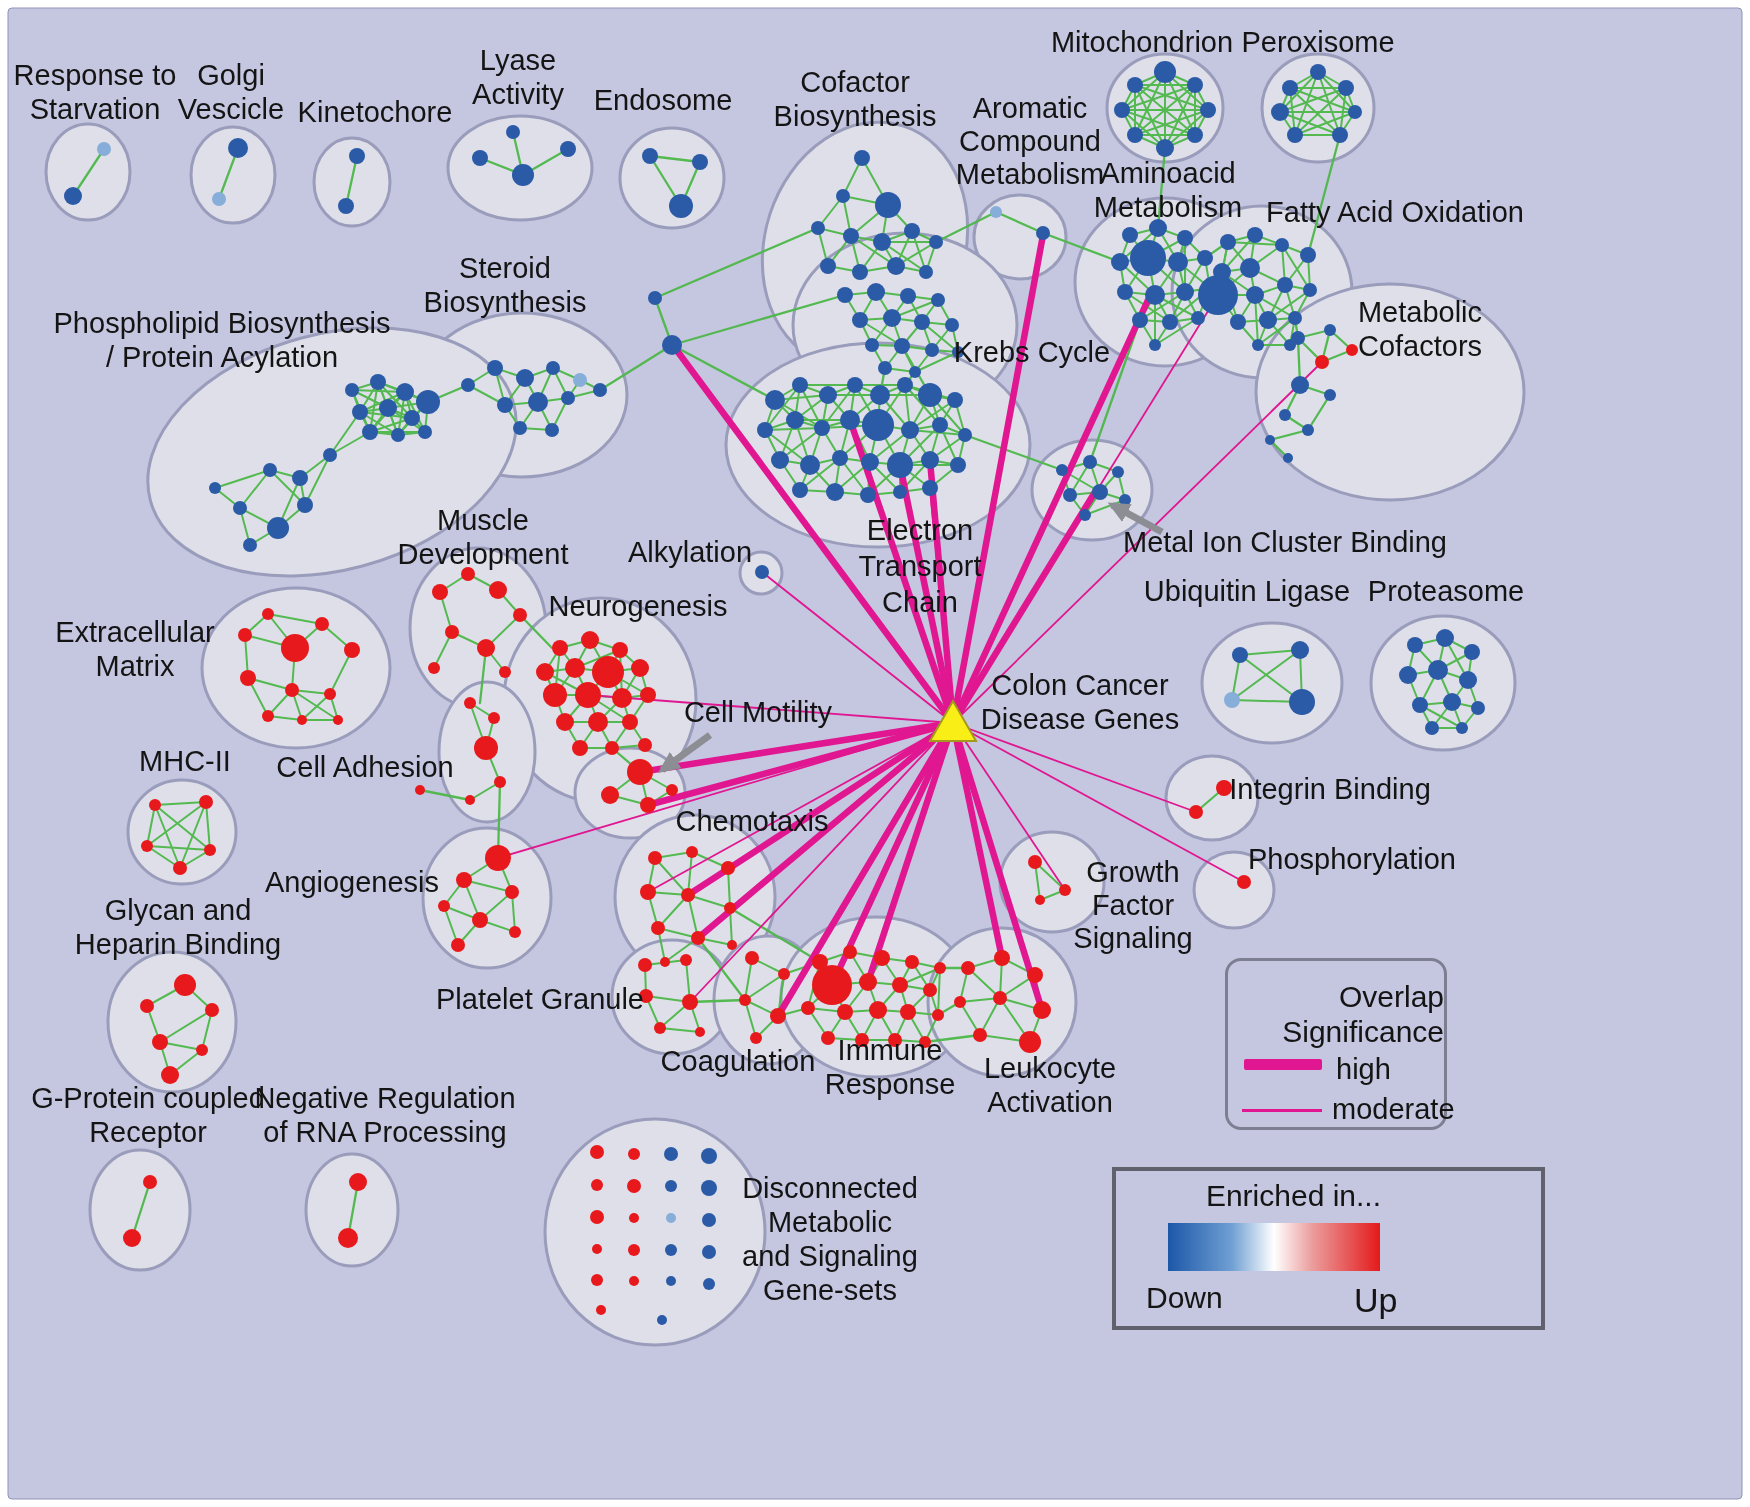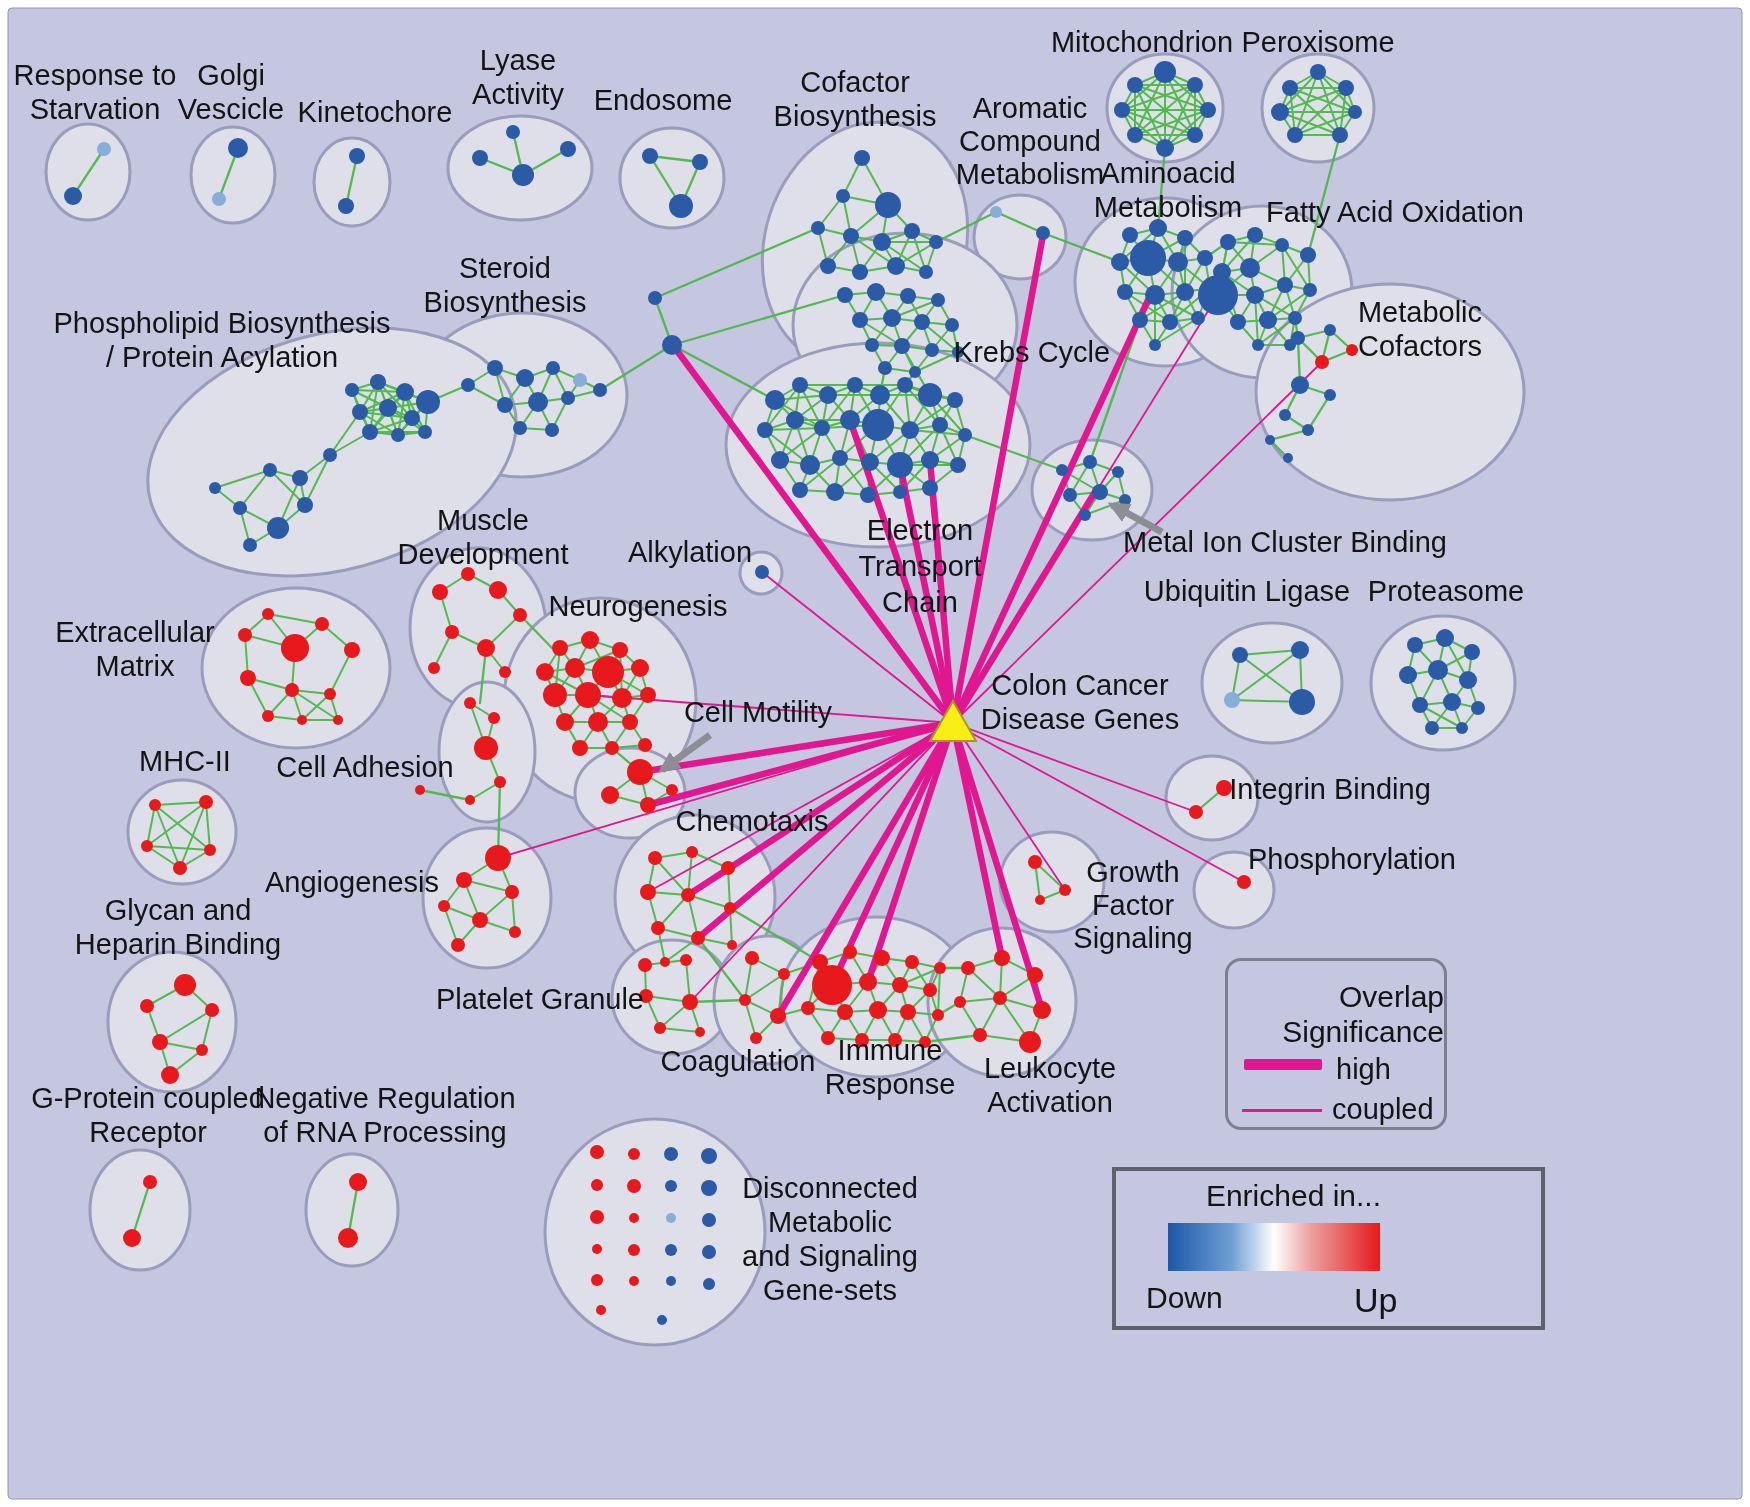--- a/index.html
+++ b/index.html
@@ -1131,21 +1131,21 @@
         <text x="385" y="1108" text-anchor="middle" font-size="29" fill="#141414"><tspan x="385" dy="0">Negative Regulation</tspan><tspan x="385" dy="34">of RNA Processing</tspan></text>
         <text x="830" y="1198" text-anchor="middle" font-size="29" fill="#141414"><tspan x="830" dy="0">Disconnected</tspan><tspan x="830" dy="34">Metabolic</tspan><tspan x="830" dy="34">and Signaling</tspan><tspan x="830" dy="34">Gene-sets</tspan></text>
       </g>
     </svg>
 
   <div class="legend-overlap">
     <div class="lo-title">Overlap Significance</div>
     <div class="lo-swatch-high swatch" style="background: rgb(224, 23, 144);"></div>
     <div class="lo-label-high">high</div>
     <div class="lo-swatch-mod swatch" style="background: rgb(224, 23, 144);"></div>
-    <div class="lo-label-mod">coupled</div>
+    <div class="lo-label-mod">moderate</div>
   </div>
 
   <div class="legend-enrich">
     <div class="le-title">Enriched in...</div>
     <div class="le-bar"></div>
     <div class="le-down">Down</div>
     <div class="le-up">Up</div>
   </div>
 
 </div>

